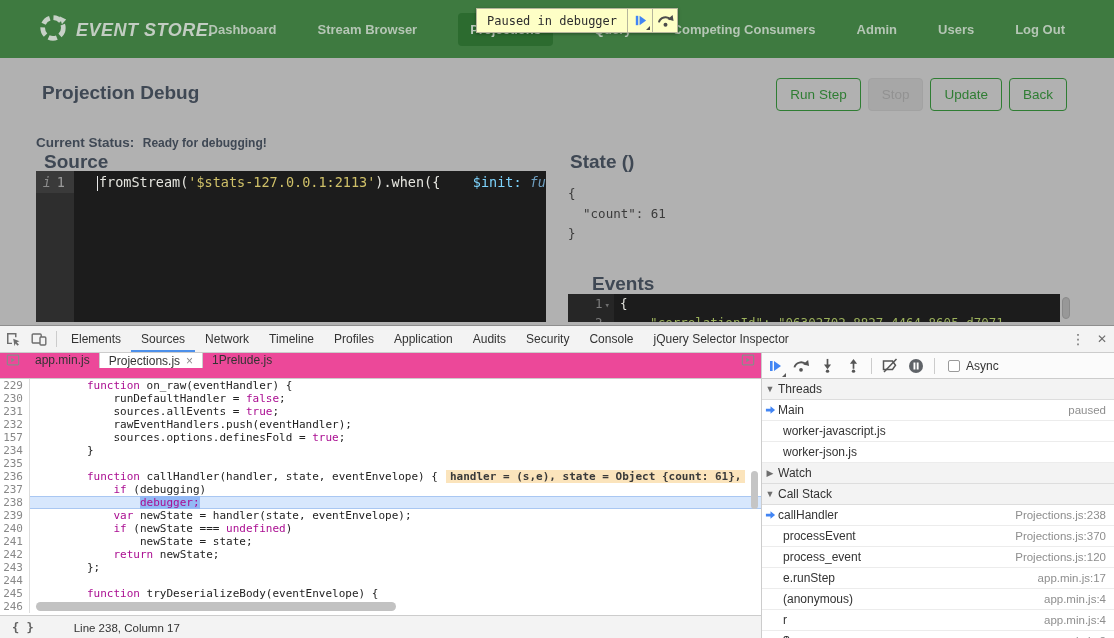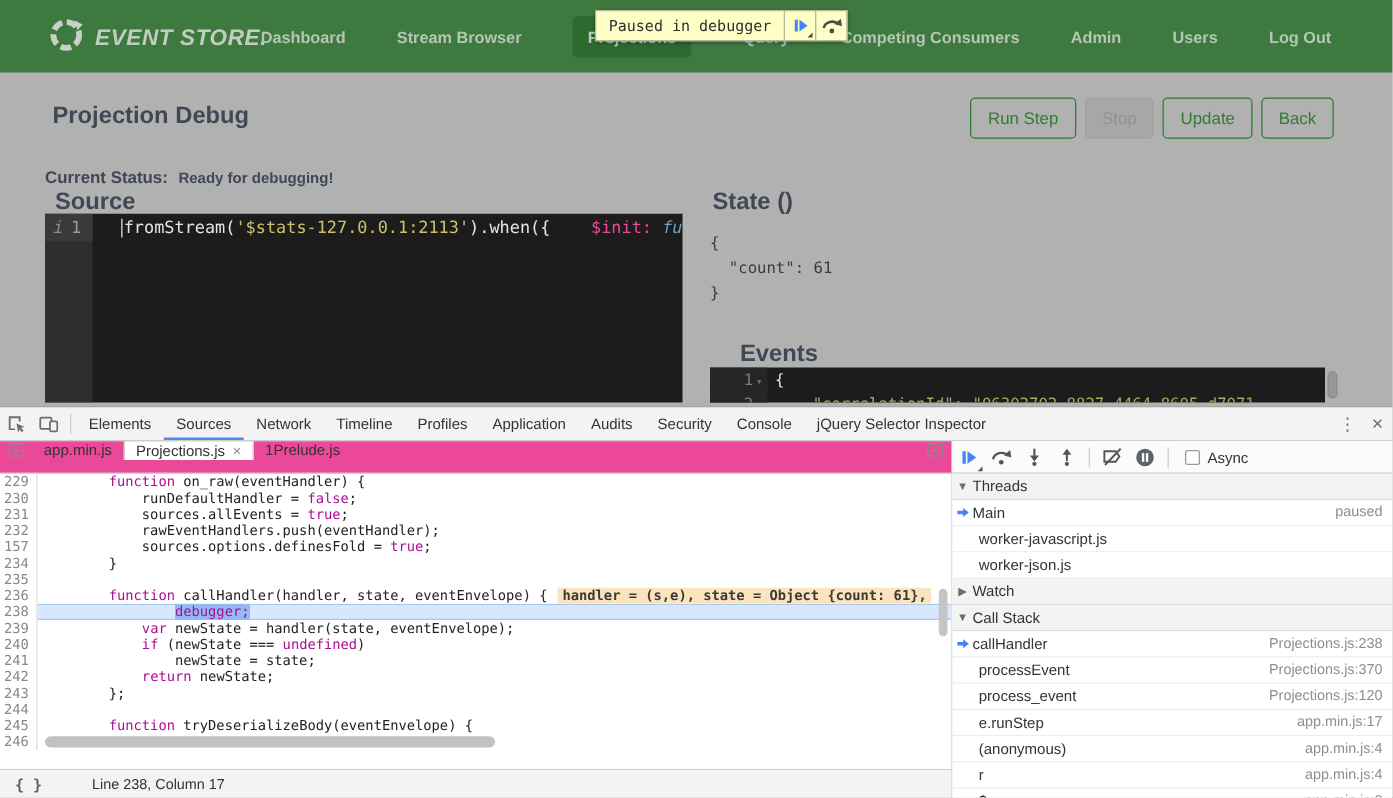--- a/index.html
+++ b/index.html
@@ -32,21 +32,21 @@
 
   .panel-label { position:absolute; font-size:19px; font-weight:800; color:#3f4854; }
 
   
   .source-editor { position:absolute; left:36px; top:171px; width:510px; height:151px; background:#1c1c1c; display:flex; font-family:"DejaVu Sans Mono", monospace; font-size:13.5px; overflow:hidden;gap:20px; }
   .sgutter { width:45px; background:#2e2e2e; color:#9a9a9a; }
   .sgutter .gcell { height:22px; line-height:22px; text-align:right; padding-right:9px; background:#3a3a3a; }
   .sgutter .gi { font-style:italic; margin-right:6px; color:#8b8b8b; }
   .scode { flex:1; color:#e6e6e0; line-height:22px; white-space:pre; padding-left:3px; position:relative; }
   .scaret { display:inline-block; width:1px; height:15px; background:#e8e8e8; vertical-align:middle; margin-right:1px; }
-  .st-w { color:#e6e6e0; } .st-y { color:#cfc068; } .st-g { color:#ec4899; } .st-b { color:#6f9fc0; font-style:italic; }
+  .st-w { color:#e6e6e0; } .st-y { color:#cfc068; } .st-g { color:#7dd3fc; } .st-b { color:#6f9fc0; font-style:italic; }
 
   
   .state-json { position:absolute; left:568px; top:184px; font-family:"DejaVu Sans Mono", monospace; font-size:12.5px; line-height:20px; color:#3b3b3b; white-space:pre; }
   .events-editor { position:absolute; left:568px; top:294px; width:492px; height:28px; background:#1c1c1c; overflow:hidden; font-family:"DejaVu Sans Mono", monospace; font-size:12.5px; }
   .erow { display:flex; height:19px; line-height:19px; }
   .egut { width:46px; background:#262626; color:#7d7d7d; text-align:right; padding-right:4px; }
   .efold { color:#6f6f6f; font-size:9px; margin-left:2px; }
   .ecode { flex:1; white-space:pre; color:#e6e6e0; padding-left:6px; }
   .ecode.green { color:#9bb15b; }
   .events-scroll-thumb { position:absolute; left:1062px; top:297px; width:8px; height:22px; background:#989898; border-radius:4px; border:1px solid #8a8a8a; }
@@ -281,20 +281,24 @@
                 <div class="ccode"><span class="tk-p">        }</span></div>
               </div>
               <div class="crow">
                 <div class="gut">235</div>
                 <div class="ccode"></div>
               </div>
               <div class="crow">
                 <div class="gut">236</div>
                 <div class="ccode"><span class="tk-p">        </span><span class="tk-k">function</span><span class="tk-p"> callHandler(handler, state, eventEnvelope) {</span><span class="ann">handler = (s,e), state = Object {count: 61},</span></div>
               </div>
+              <div class="crow">
+                <div class="gut">237</div>
+                <div class="ccode"><span class="tk-p">            </span><span class="tk-k">if</span><span class="tk-p"> (debugging)</span></div>
+              </div>
               <div class="crow hl">
                 <div class="gut">238</div>
                 <div class="ccode"><span class="tk-p">                </span><span class="tk-d">debugger;</span></div>
               </div>
               <div class="crow">
                 <div class="gut">239</div>
                 <div class="ccode"><span class="tk-p">            </span><span class="tk-k">var</span><span class="tk-p"> newState = handler(state, eventEnvelope);</span></div>
               </div>
               <div class="crow">
                 <div class="gut">240</div>

